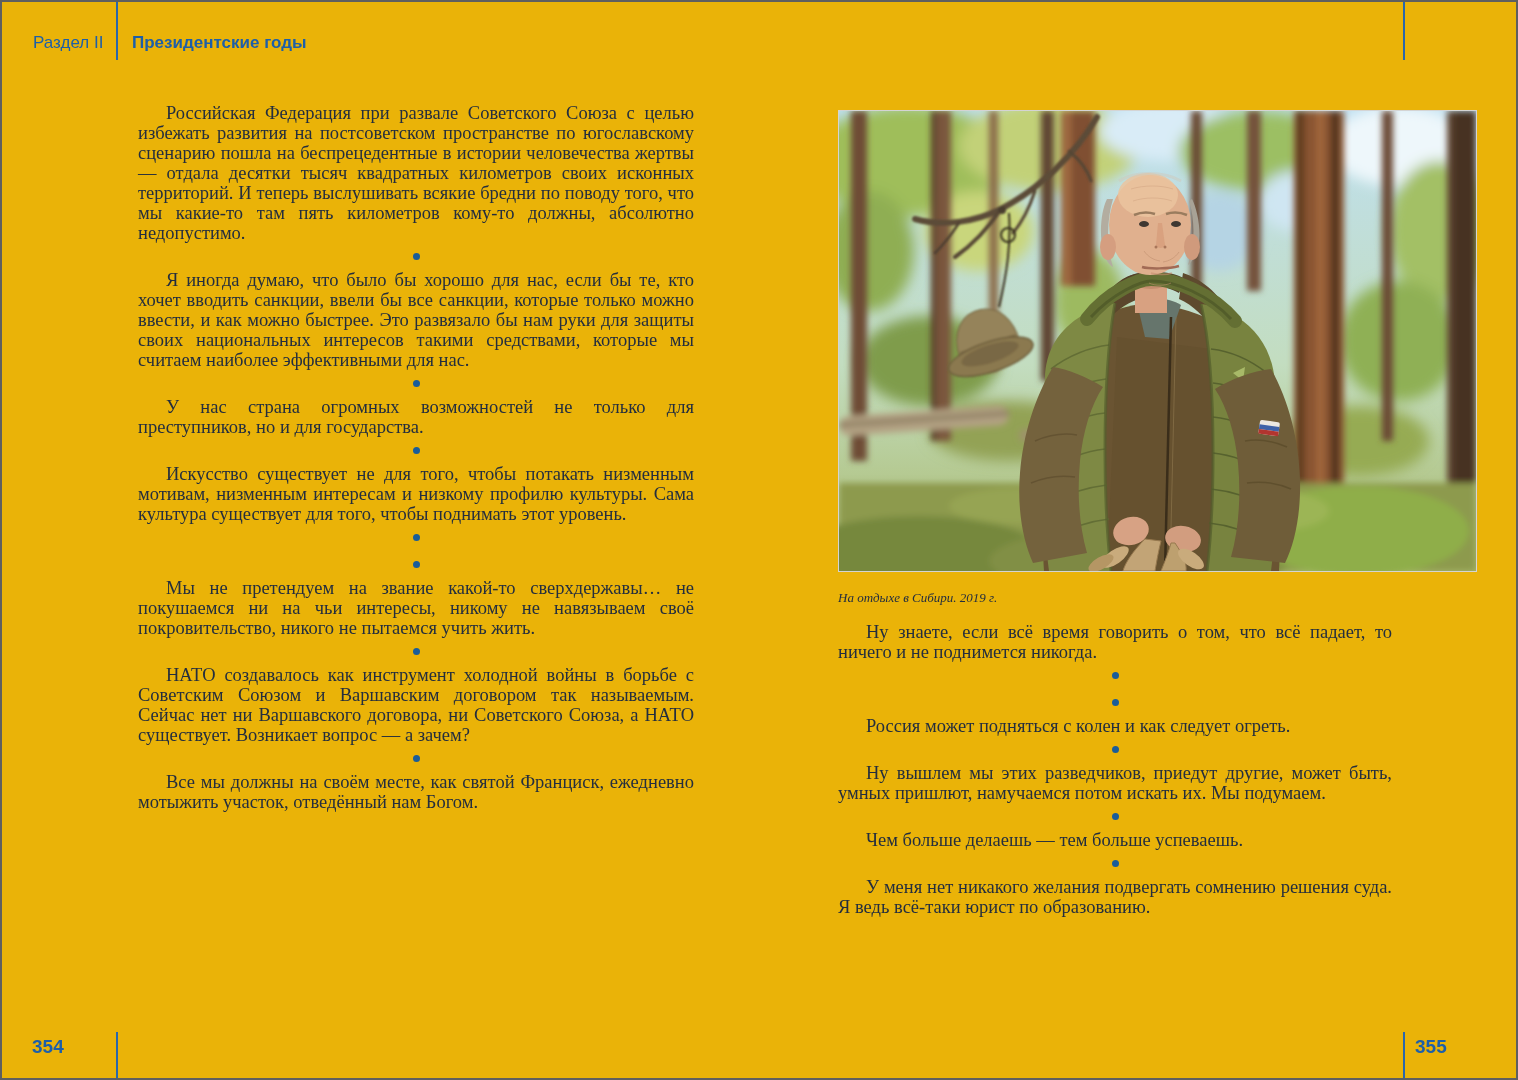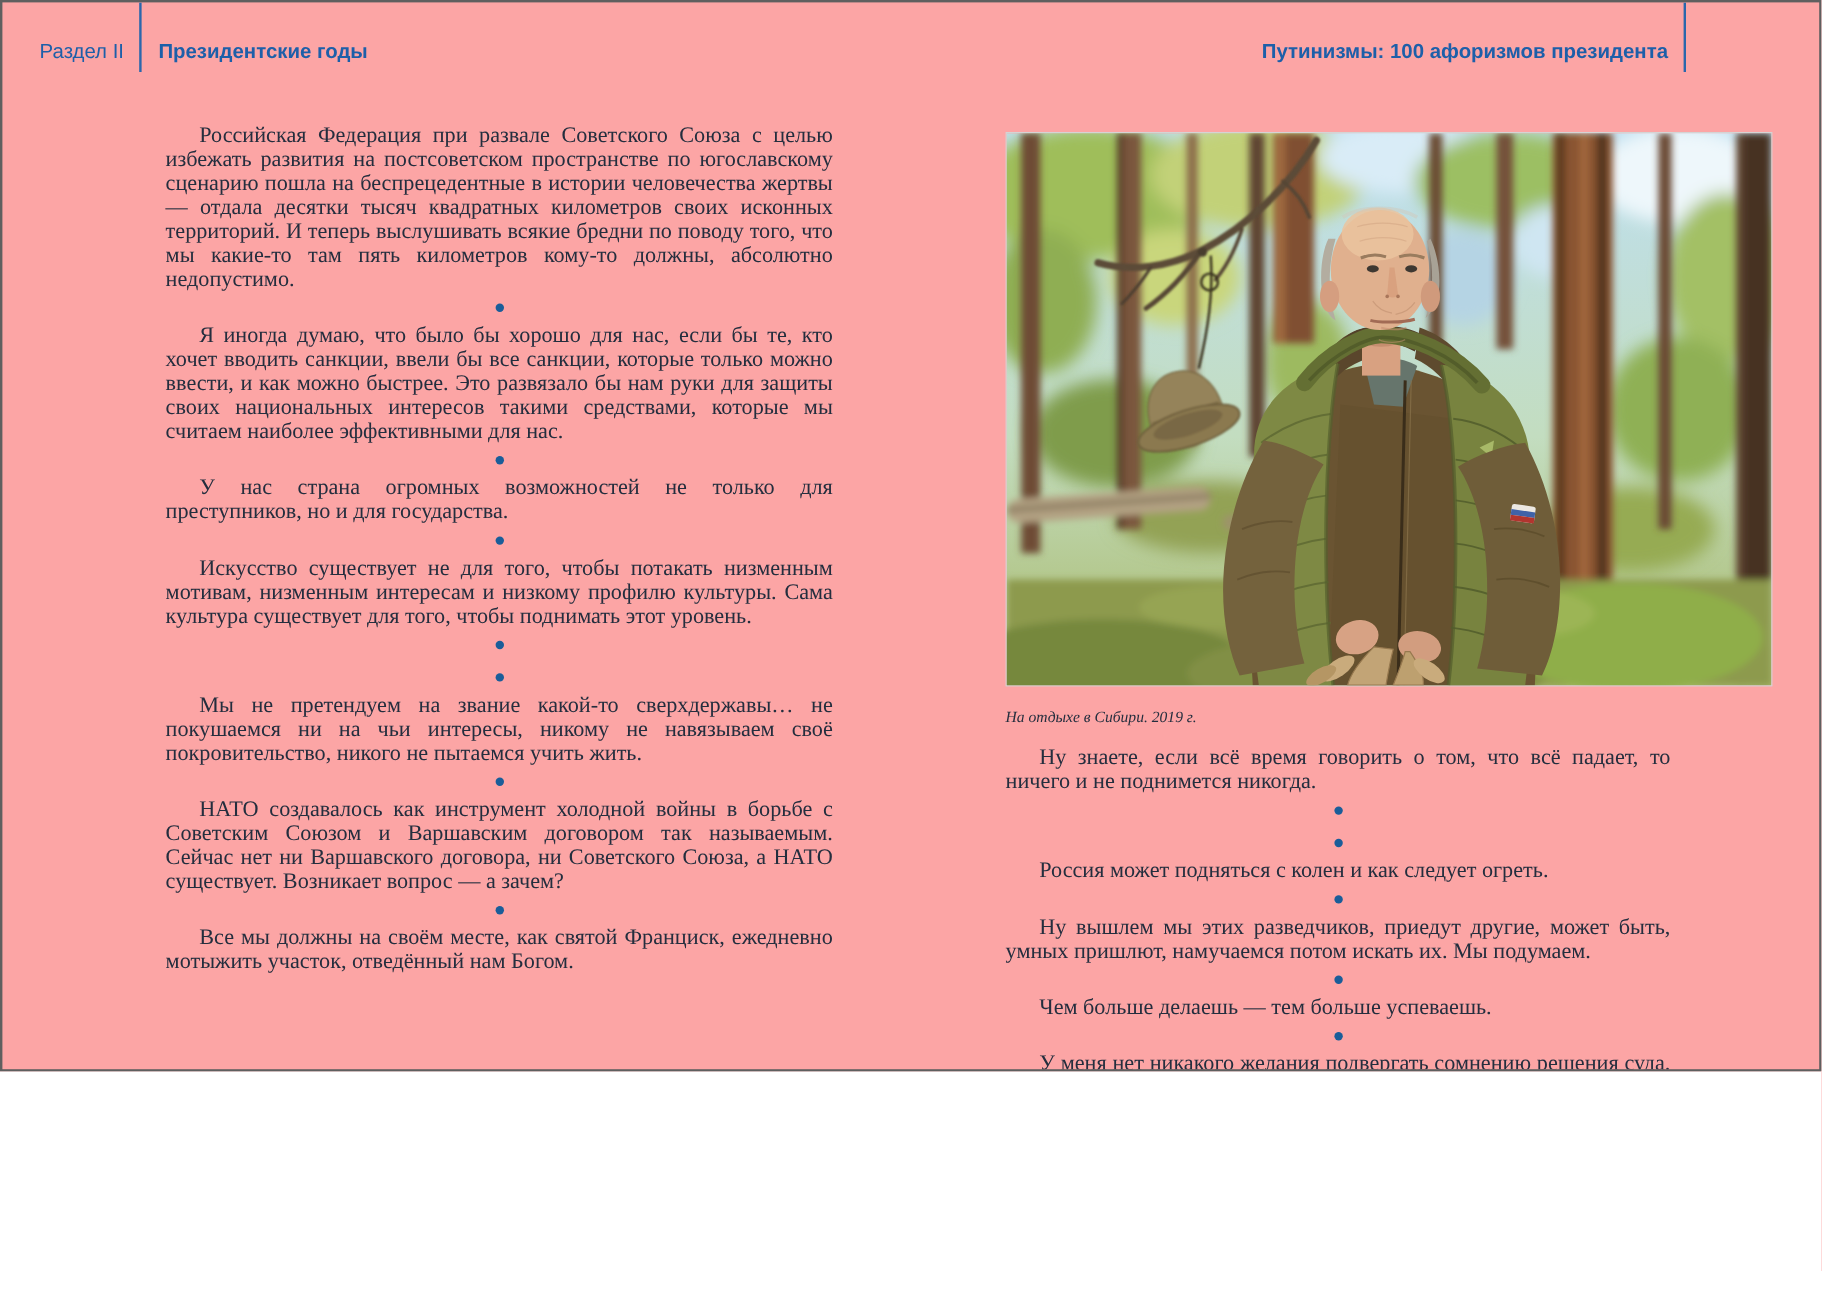--- a/index.html
+++ b/index.html
@@ -1,17 +1,17 @@
 <!DOCTYPE html>
 <html lang="ru"><head>
 <meta charset="utf-8">
 <style>
   html,body{margin:0;padding:0;background:#ffffff;}
   .sheet{
-    position:relative;width:1518px;height:893px;background:#fca5a5;
+    position:relative;width:1518px;height:1080px;background:#eab308;
     box-sizing:border-box;border:2px solid #5f5f5f;overflow:hidden;
     font-family:"Liberation Serif",serif;color:#242e3e;
   }
   
   .rule{position:absolute;width:2px;background:#2a67ac;}
   .hdr-txt{position:absolute;top:31px;font-family:"Liberation Sans",sans-serif;
            font-size:17px;color:#1d5fa9;white-space:nowrap;}
   .hdr-bold{font-weight:bold;text-align:right;}
   .pagenum{position:absolute;top:1034px;font-family:"Liberation Sans",sans-serif;
            font-size:19px;font-weight:bold;color:#1d5fa9;}
@@ -30,21 +30,20 @@
 </style>
 </head>
 <body>
 
 <div class="sheet">
 
   <span class="hdr-txt" style="left:31px;">Раздел II</span>
   <div class="rule" style="left:114px;top:0;height:58px;"></div>
   <span class="hdr-txt hdr-bold" style="left:130px;">Президентские годы</span>
 
-  <span class="hdr-txt hdr-bold" style="right:126px;">Путинизмы: 100 афоризмов президента</span>
   <div class="rule" style="left:1401px;top:0;height:58px;"></div>
 
   <div class="col" style="left:136px;top:101px;width:556px;">
     <p class="quote">Российская Федерация при развале Советского Союза с целью избежать развития на постсоветском пространстве по югославскому сценарию пошла на беспрецедентные в истории человечества жертвы — отдала десятки тысяч квадратных километров своих исконных территорий. И теперь выслушивать всякие бредни по поводу того, что мы какие-то там пять километров кому-то должны, абсолютно недопустимо.</p>
     <div class="sep">
         <span class="dot"></span>
       </div>
     <p class="quote">Я иногда думаю, что было бы хорошо для нас, если бы те, кто хочет вводить санкции, ввели бы все санкции, которые только можно ввести, и как можно быстрее. Это развязало бы нам руки для защиты своих национальных интересов такими средствами, которые мы считаем наиболее эффективными для нас.</p>
     <div class="sep">
         <span class="dot"></span>

